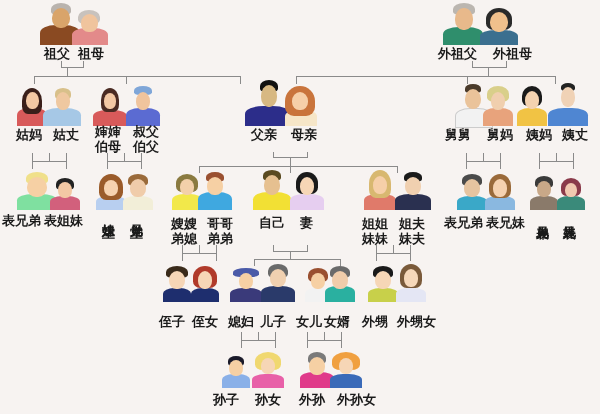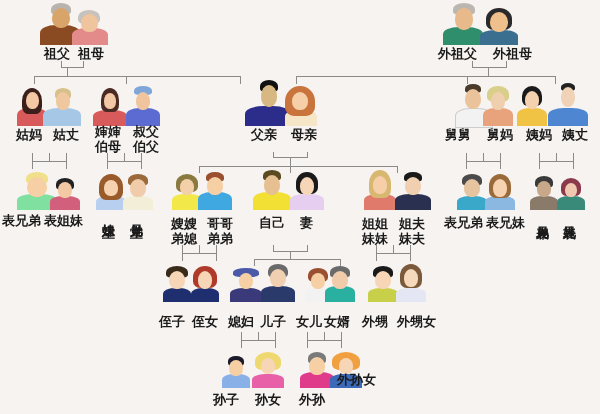--- a/index.html
+++ b/index.html
@@ -391,15 +391,15 @@
   <span class="lbl" style="left:228px;top:315px">媳妇</span>
   <span class="lbl" style="left:260px;top:315px">儿子</span>
   <span class="lbl" style="left:296px;top:315px">女儿</span>
   <span class="lbl" style="left:324px;top:315px">女婿</span>
   <span class="lbl" style="left:362px;top:315px">外甥</span>
   <span class="lbl" style="left:397px;top:315px">外甥女</span>
 
   <span class="lbl" style="left:213px;top:393px">孙子</span>
   <span class="lbl" style="left:255px;top:393px">孙女</span>
   <span class="lbl" style="left:299px;top:393px">外孙</span>
-  <span class="lbl" style="left:337px;top:373px">外孙女</span>
+  <span class="lbl" style="left:337px;top:393px">外孙女</span>
 
 </div>
 
 </body></html>

